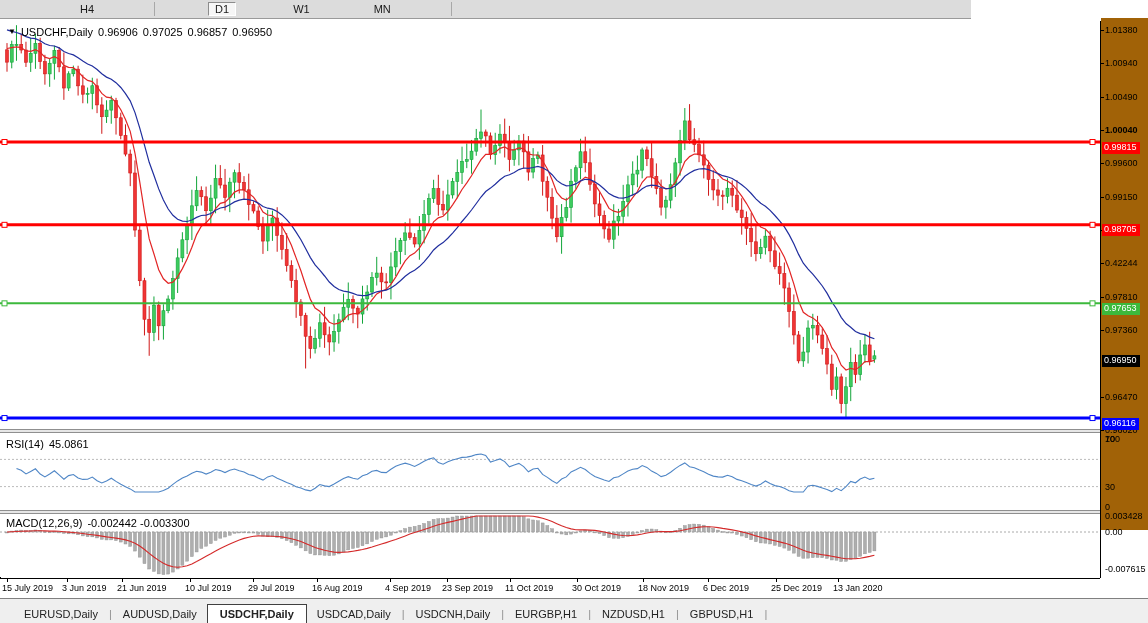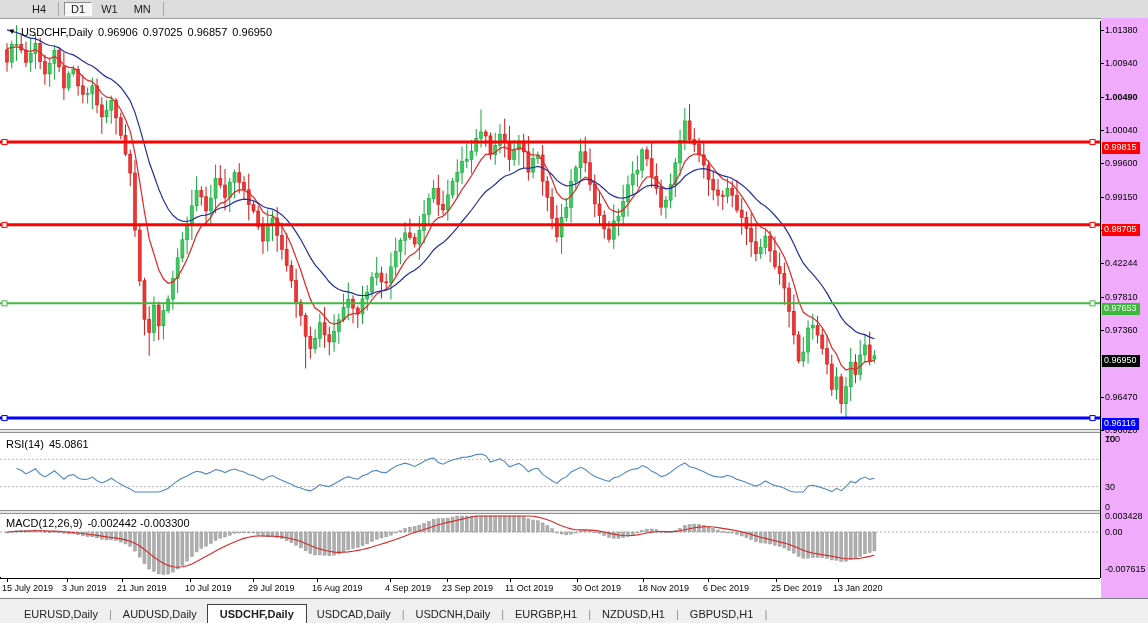--- a/index.html
+++ b/index.html
@@ -1,30 +1,30 @@
 <!DOCTYPE html>
 <html><head>
 <meta charset="utf-8">
 <style>
   html,body{margin:0;padding:0;background:#fff;}
   .app{position:relative;width:1148px;height:623px;background:#fff;
        font-family:"Liberation Sans",sans-serif;overflow:hidden;-webkit-font-smoothing:none;}
   
-  .tfbar{position:absolute;left:0;top:0;width:1148px;height:18px;background:#dcdcdc;
-         border-bottom:1px solid #9a9a9a;display:flex;align-items:center;font-size:11px;color:#1a1a1a;}
+  .tfbar{position:absolute;left:0;top:0;width:971px;height:18px;background:#dcdcdc;
+         border-bottom:1px solid #9a9a9a;display:flex;align-items:center;font-size:11px;color:#1a1a1a;gap:48px;}
   .tfbar .pad{width:24px;}
   .tf-btn{padding:1px 7px;margin:0 1px;cursor:default;}
   .tf-btn.active{background:#f6f6f6;border:1px solid;border-color:#8c8c8c #ffffff #ffffff #8c8c8c;padding:0 6px;}
   .tf-sep{width:1px;height:14px;background:#a8a8a8;margin:0 4px;}
   
   .frame{position:absolute;left:0;top:21px;width:1100px;height:557px;border-top:1px solid #000;border-left:1px solid #000;box-sizing:border-box;background:#fff;}
   .pane{position:absolute;left:0;background:#fff;}
   .splitter{position:absolute;left:0;width:1100px;height:4px;background:#e6e6e6;border-top:1px solid #8f8f8f;border-bottom:1px solid #8f8f8f;box-sizing:border-box;}
   .vaxis-line{position:absolute;left:1100px;top:21px;width:1px;height:557px;background:#000;}
-  .yaxis{position:absolute;left:1101px;top:18px;width:47px;height:580px;background:#f0abfc;font-size:9px;color:#000;}
+  .yaxis{position:absolute;left:1101px;top:18px;width:47px;height:512px;background:#a16207;font-size:9px;color:#000;}
   .ytick{position:absolute;left:4px;white-space:nowrap;}
   .ytickdash{position:absolute;left:-1px;width:4px;height:1px;background:#000;}
   .ytag{position:absolute;left:1px;color:#fff;padding:0 3px 1px 2px;white-space:nowrap;line-height:11px;height:11px;}
   .chart-title{position:absolute;left:8px;top:26px;font-size:11px;color:#000;display:flex;gap:5px;align-items:center;}
   .tri{font-size:8px;line-height:8px;}
   .ind-label{position:absolute;left:6px;font-size:11px;color:#000;display:flex;gap:5px;}
   
   .dateaxis{position:absolute;left:0;top:578px;width:1100px;height:20px;border-top:1px solid #000;background:#fff;}
   .dlabel{position:absolute;top:4px;font-size:9px;color:#000;white-space:nowrap;}
   .dtick{position:absolute;top:0;width:1px;height:3px;background:#000;}
@@ -658,23 +658,23 @@
     <span>-0.002442 -0.003300</span>
   </div>
 
   <div class="vaxis-line"></div>
   <div class="yaxis" id="yaxis">
       <div class="ytickdash" style="top: 12.209px;"></div>
       <div class="ytick" style="top: 7.20896px;">1.01380</div>
       <div class="ytickdash" style="top: 45.0448px;"></div>
       <div class="ytick" style="top: 40.0448px;">1.00940</div>
       <div class="ytickdash" style="top: 78.6269px;"></div>
-      <div class="ytick" style="top: 73.6269px; font-weight: bold;">1.00490</div>
+      <div class="ytick" style="top: 73.6269px;">1.00490</div>
       <div class="ytickdash" style="top: 112.209px;"></div>
-      <div class="ytick" style="top: 107.209px;">1.00040</div>
+      <div class="ytick" style="top: 107.209px; font-weight: bold;">1.00040</div>
       <div class="ytickdash" style="top: 145.045px;"></div>
       <div class="ytick" style="top: 140.045px;">0.99600</div>
       <div class="ytickdash" style="top: 178.627px;"></div>
       <div class="ytick" style="top: 173.627px;">0.99150</div>
       <div class="ytickdash" style="top: 211.836px;"></div>
       <div class="ytick" style="top: 206.836px;">0.98705</div>
       <div class="ytickdash" style="top: 245.045px;"></div>
       <div class="ytick" style="top: 240.045px;">0.42244</div>
       <div class="ytickdash" style="top: 278.627px;"></div>
       <div class="ytick" style="top: 273.627px;">0.97810</div>

